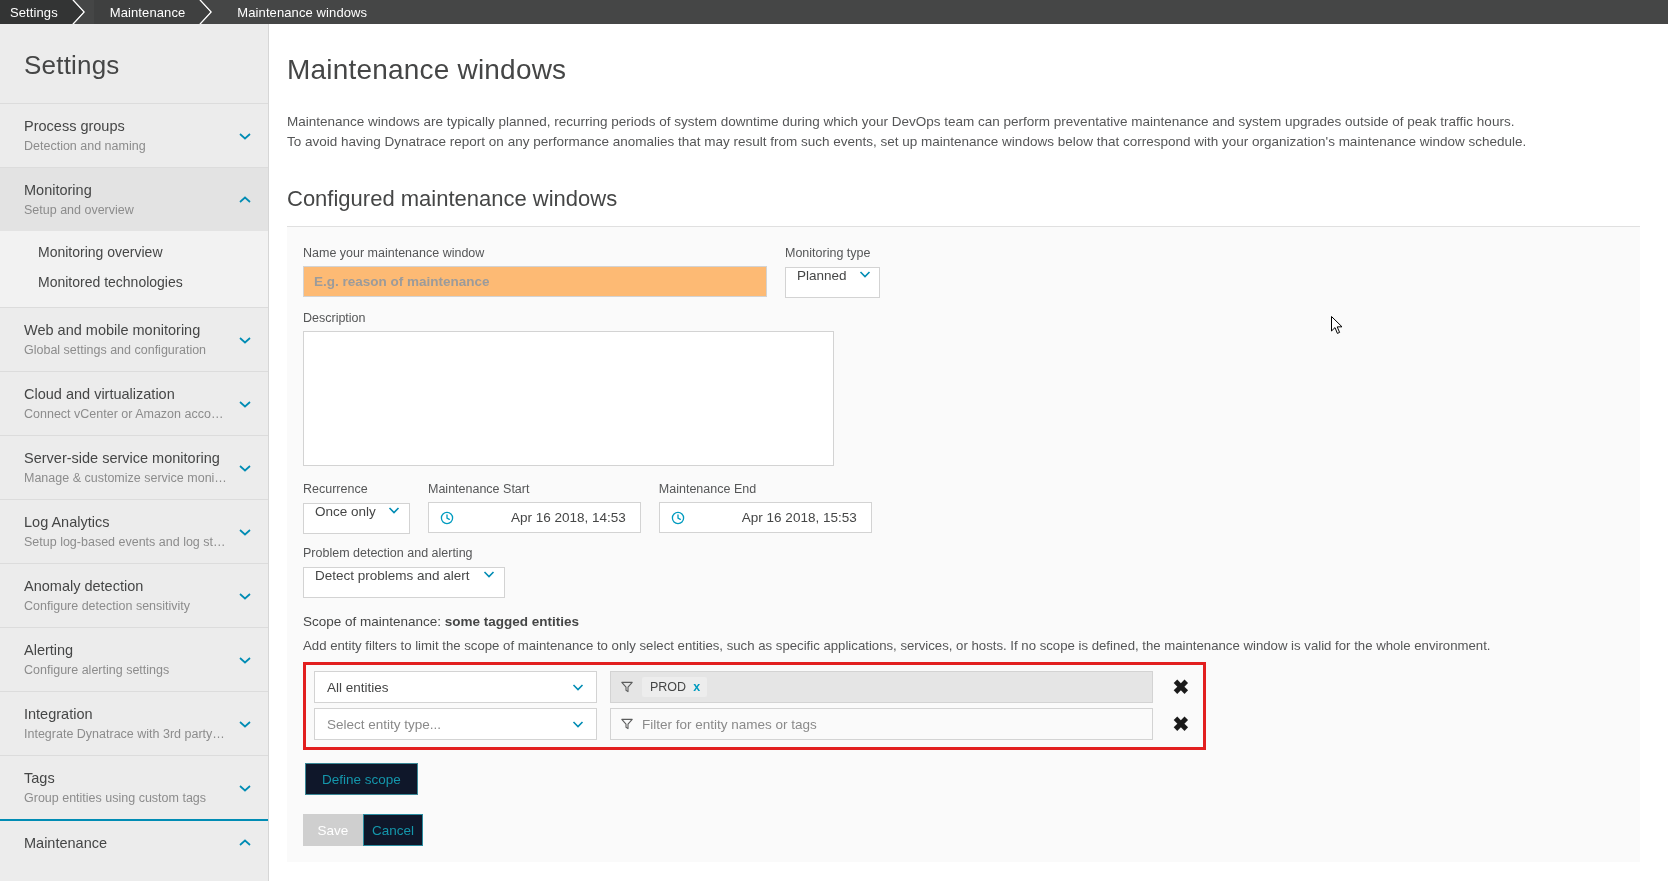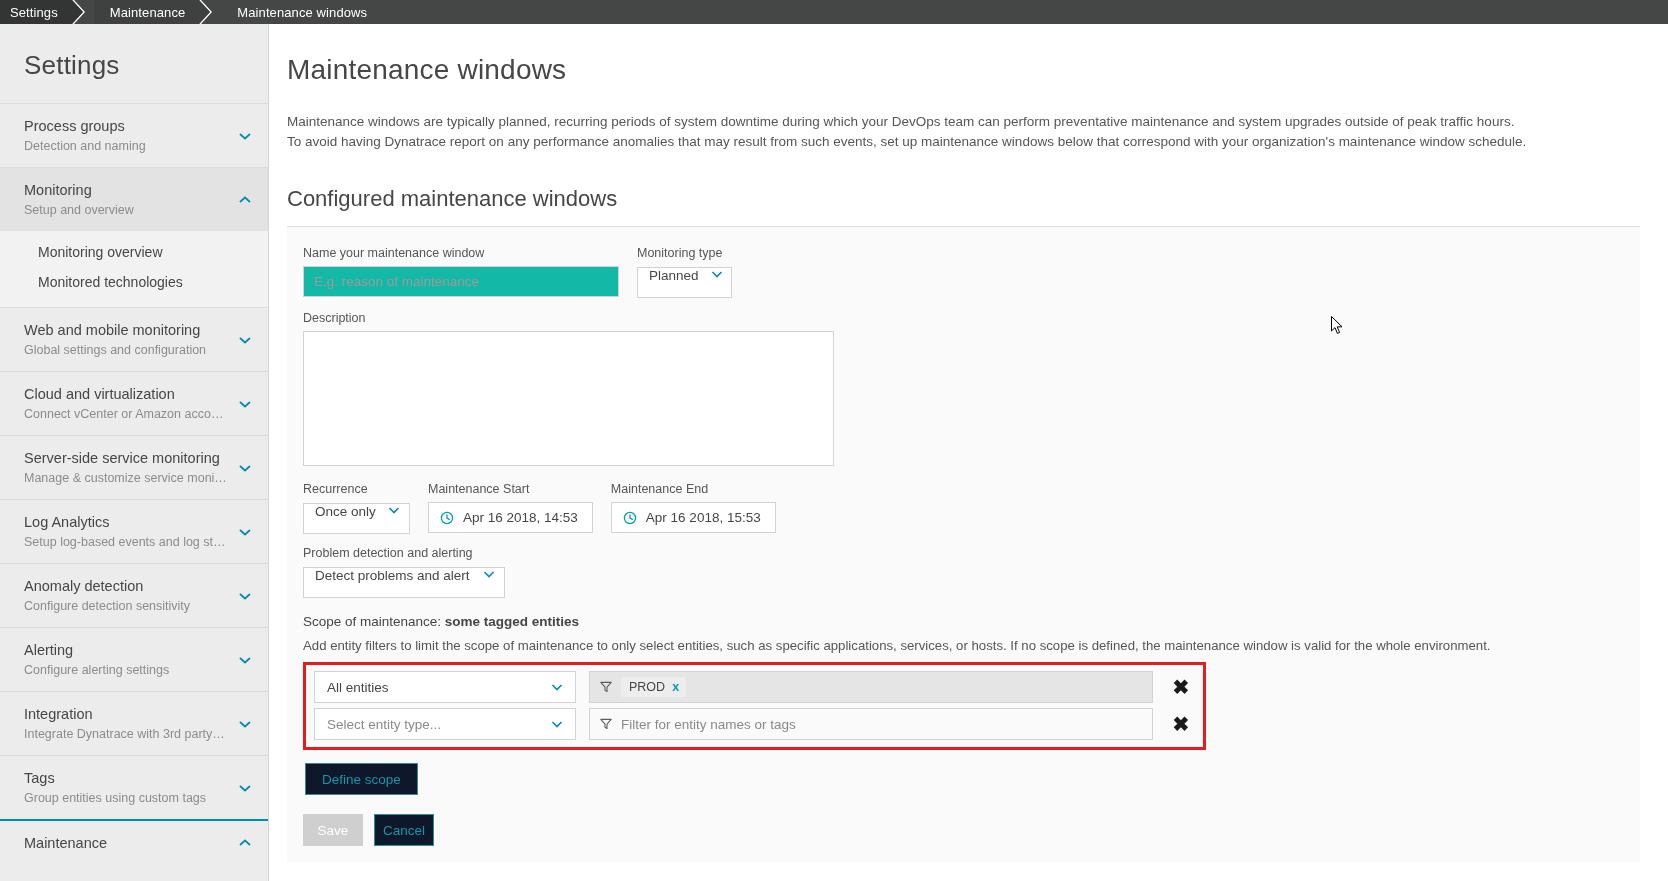--- a/index.html
+++ b/index.html
@@ -150,29 +150,30 @@
   
   .field-label {
     font-size: 12.5px;
     color: #555657;
     margin-bottom: 5px;
     line-height: 16px;
   }
   .row { display: flex; align-items: flex-start; }
 
   .text-input {
-    width: 316px;
+    width: 464px;
     height: 31px;
     border: 1px solid #d3d3d3;
-    background: #14b8a6;
+    background: #fdba74;
     font-family: "Liberation Sans", sans-serif;
     font-size: 13.5px;
     color: #454646;
     padding: 0 10px;
     outline: none;
+    font-weight: bold;
   }
   .text-input::placeholder { color: #9b9b9b; }
 
   .select-box {
     height: 31px;
     border: 1px solid #d3d3d3;
     background: #fff;
     display: inline-flex;
     align-items: flex-start;
     padding: 0 9px 0 11px;
@@ -205,20 +206,21 @@
     height: 31px;
     border: 1px solid #d3d3d3;
     background: #fff;
     display: inline-flex;
     align-items: center;
     padding: 0 14px 0 11px;
     font-size: 13.5px;
     color: #454646;
     cursor: pointer;
     white-space: nowrap;
+    gap: 48px;
   }
   .date-box .clock { margin-right: 9px; color: #009bbf; display: flex; }
 
   .scope-line {
     font-size: 13.5px;
     color: #454646;
     margin: 16px 0 7px 0;
   }
   .scope-line b { font-weight: 700; }
   .scope-help {
@@ -235,21 +237,21 @@
     display: inline-block;
     width: 903px;
   }
   .filter-row {
     display: flex;
     align-items: center;
     margin-bottom: 5px;
   }
   .filter-row:last-child { margin-bottom: 0; }
   .entity-select {
-    width: 262px;
+    width: 283px;
     height: 32px;
     border: 1px solid #d3d3d3;
     background: #fff;
     display: flex;
     align-items: center;
     justify-content: space-between;
     padding: 0 12px;
     font-size: 13.5px;
     color: #454646;
     cursor: pointer;
@@ -316,21 +318,21 @@
     justify-content: center;
   }
   .btn-define { margin: 13px 0 0 2px; border-color: #3a8796; }
   .btn-disabled {
     background: #cfcfcf;
     border: 1px solid #cfcfcf;
     color: #ffffff;
     cursor: default;
     width: 60px;
   }
-  .btn-row { display: flex; align-items: flex-start; margin-top: 19px; gap: 11px; }
+  .btn-row { display: flex; align-items: flex-start; margin-top: 19px; }
   .btn-cancel { width: 60px; }
 
   
   .mouse-cursor {
     position: absolute;
     left: 1062px;
     top: 292px;
     width: 14px;
     height: 20px;
     z-index: 50;

